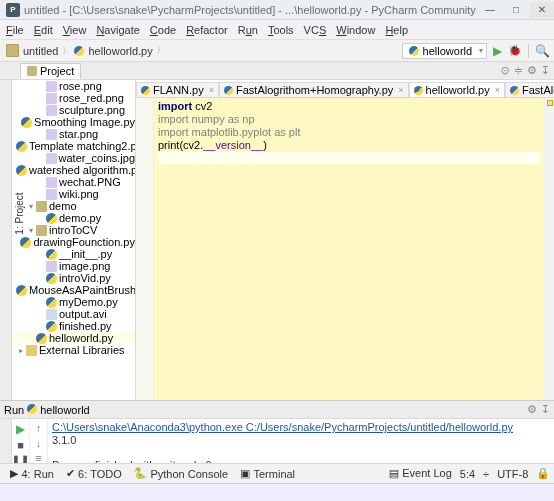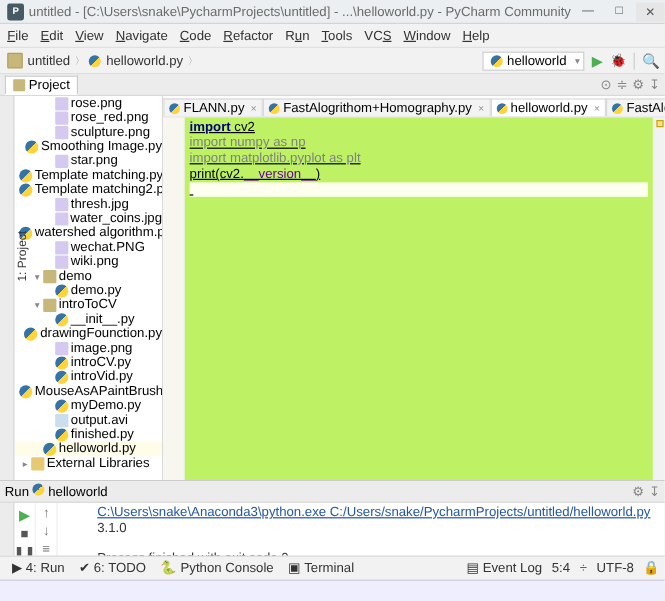--- a/index.html
+++ b/index.html
@@ -19,21 +19,21 @@
   .crumb.py::before { content:""; display:inline-block; width:10px; height:10px; border-radius:50%; background:linear-gradient(135deg,#3572A5 50%,#FFD43B 50%); margin-right:2px;}
   .crumb-sep { color:#888; font-size:8px; margin:0 2px; }
   .nav-right { margin-left: auto; display: flex; align-items: center; gap: 6px; }
   .config { border:1px solid #ccc; background:#fff; padding:1px 14px 1px 6px; font-size:11px; position:relative; display:inline-flex; align-items:center;}
   .config::before{content:""; width:10px; height:10px; border-radius:50%; background:linear-gradient(135deg,#3572A5 50%,#FFD43B 50%); margin-right:4px;}
   .play { color:#4CAF50; font-size:12px; }
   .bug  { color:#4CAF50; font-size:11px; }
   .srch { color:#555; font-size:12px; }
   .divv { width:1px; height:14px; background:#ccc; }
 
-  .tabrow { height: 18px; background: #ececec; display: flex; align-items: center; padding-left: 4px; border-bottom: 1px solid #d9d9d9; gap:2px;justify-content:center; }
+  .tabrow { height: 18px; background: #ececec; display: flex; align-items: center; padding-left: 20px; border-bottom: 1px solid #d9d9d9; gap:2px;justify-content:center; }
   .prjtab { display:inline-flex; align-items:center; padding:1px 6px; background:#fff; border:1px solid #ccc; border-bottom-color:#fff; font-size:10px; }
   .prjtab::before{content:""; width:10px; height:10px; background:#c8b77b; border-radius:1px; margin-right:3px;}
   .tabctl { margin-left:auto; display:flex; gap:4px; padding-right:4px; color:#888; font-size:10px;}
 
   .main { display:flex; height: 320px; }
   .sideL { width: 12px; background:#ececec; border-right:1px solid #d9d9d9; position:relative;}
   .sideL .lbl { position:absolute; top:40%; left:-2px; transform:rotate(-90deg); transform-origin:center; font-size:10px; color:#333; white-space:nowrap;}
 
   .tree { width: 124px; background:#fff; border-right:1px solid #d9d9d9; overflow:hidden; font-size:10px; }
   .tn { display:flex; align-items:center; height:12px; padding-left:4px; white-space:nowrap; color:#000; }
@@ -48,38 +48,38 @@
   .ico.lib{ background:#e7c873;}
 
   .editor { flex:1; display:flex; flex-direction:column; background:#fff; min-width:0;}
   .etabs { height:18px; display:flex; align-items:flex-end; border-bottom:1px solid #d9d9d9; overflow:hidden;}
   .etab { display:inline-flex; align-items:center; padding:1px 4px; border:1px solid #d9d9d9; border-bottom:none; background:#f3f3f3; font-size:10px; gap:3px; white-space:nowrap;margin-top:41px;}
   .etab .pyi{ width:9px; height:9px; border-radius:50%; background:linear-gradient(135deg,#3572A5 50%,#FFD43B 50%);}
   .etab.active { background:#fff; }
   .etab .x{ color:#999; font-size:9px; margin-left:2px;}
   .earea { flex:1; display:flex; }
   .gut { width:18px; background:#f7f7f0; border-right:1px solid #eee;}
-  .code { flex:1; padding:2px 4px; font-family:"Consolas",monospace; font-size:10px; line-height:12px; background:#bef264; position:relative;text-decoration:underline;}
+  .code { flex:1; padding:2px 4px; font-family:"Consolas",monospace; font-size:10px; line-height:12px; background:#fef9c3; position:relative;}
   .code .kw{ color:#000080; font-weight:bold;}
   .code .gr{ color:#808080;}
   .code .atr{ color:#660099;}
   .code .ln{ white-space:pre;}
   .code .hl{ background:#fffff0; display:block;}
   .code-marks{ width:10px; background:#f2f2f2; border-left:1px solid #eee; }
   .sq{ margin:2px; width:6px;height:6px;background:#f8e08e;border:1px solid #c9a30d;}
 
   .runpanel { border-top:1px solid #ccc; background:#fff; display:flex; flex-direction:column; }
   .runhead { height:18px; background:#ececec; display:flex; align-items:center; padding:0 4px; border-bottom:1px solid #d9d9d9; font-size:10px;}
   .runhead .rlbl::before{content:""; display:inline-block; width:10px;height:10px;border-radius:50%;background:linear-gradient(135deg,#3572A5 50%,#FFD43B 50%); margin:0 3px;}
   .runhead .tools{ margin-left:auto; display:flex; gap:4px; color:#888;}
   .runbody { display:flex; height:70px; }
   .runctl { width:18px; display:flex; flex-direction:column; align-items:center; gap:3px; padding-top:3px; color:#555; font-size:10px; border-right:1px solid #eee;}
   .runctl span.play{color:#4CAF50;}
   .runctl2 { width:18px; display:flex; flex-direction:column; align-items:center; gap:3px; padding-top:3px; color:#777; font-size:10px; border-right:1px solid #eee;}
-  .console { flex:1; font-family:"Consolas",monospace; font-size:10px; padding:2px 4px; line-height:12px; color:#333;margin-left:29px;}
+  .console { flex:1; font-family:"Consolas",monospace; font-size:10px; padding:2px 4px; line-height:12px; color:#333;}
   .console .link{ color:#2255aa; text-decoration:underline;}
   .sideLfav{ width:12px; background:#ececec; border-right:1px solid #d9d9d9;}
 
   .status { position:absolute; bottom:18px; left:0; right:0; height:20px; background:#f2f2f2; border-top:1px solid #d9d9d9; display:flex; align-items:center; padding:0 4px; font-size:10px; color:#333;}
   .status .tool { display:inline-flex; align-items:center; padding:0 6px; gap:3px;}
   .status .tool .num{ }
   .status .right{ margin-left:auto; display:flex; gap:8px; align-items:center;}
   .taskbar { position:absolute; bottom:0; left:0; right:0; height:18px; background:#eef; border-top:1px solid #ccd; display:flex; align-items:center;}
 </style>
 </head>
@@ -175,33 +175,21 @@
       <div class="tn">
         <span class="ind" style="width:20px"></span>
         <span class="tog"></span>
         <span class="ico i"></span>
         <span>star.png</span>
       </div>
       <div class="tn">
         <span class="ind" style="width:20px"></span>
         <span class="tog"></span>
         <span class="ico p"></span>
-        <span>Template matching.py</span>
-      </div>
-      <div class="tn">
-        <span class="ind" style="width:20px"></span>
-        <span class="tog"></span>
-        <span class="ico p"></span>
         <span>Template matching2.py</span>
-      </div>
-      <div class="tn">
-        <span class="ind" style="width:20px"></span>
-        <span class="tog"></span>
-        <span class="ico i"></span>
-        <span>thresh.jpg</span>
       </div>
       <div class="tn">
         <span class="ind" style="width:20px"></span>
         <span class="tog"></span>
         <span class="ico i"></span>
         <span>water_coins.jpg</span>
       </div>
       <div class="tn">
         <span class="ind" style="width:20px"></span>
         <span class="tog"></span>
@@ -235,39 +223,33 @@
       <div class="tn">
         <span class="ind" style="width:10px"></span>
         <span class="tog">▾</span>
         <span class="ico d"></span>
         <span>introToCV</span>
       </div>
       <div class="tn">
         <span class="ind" style="width:20px"></span>
         <span class="tog"></span>
         <span class="ico p"></span>
+        <span>drawingFounction.py</span>
+      </div>
+      <div class="tn">
+        <span class="ind" style="width:20px"></span>
+        <span class="tog"></span>
+        <span class="ico p"></span>
         <span>__init__.py</span>
       </div>
       <div class="tn">
         <span class="ind" style="width:20px"></span>
         <span class="tog"></span>
-        <span class="ico p"></span>
-        <span>drawingFounction.py</span>
-      </div>
-      <div class="tn">
-        <span class="ind" style="width:20px"></span>
-        <span class="tog"></span>
         <span class="ico i"></span>
         <span>image.png</span>
-      </div>
-      <div class="tn">
-        <span class="ind" style="width:20px"></span>
-        <span class="tog"></span>
-        <span class="ico p"></span>
-        <span>introCV.py</span>
       </div>
       <div class="tn">
         <span class="ind" style="width:20px"></span>
         <span class="tog"></span>
         <span class="ico p"></span>
         <span>introVid.py</span>
       </div>
       <div class="tn">
         <span class="ind" style="width:20px"></span>
         <span class="tog"></span>

